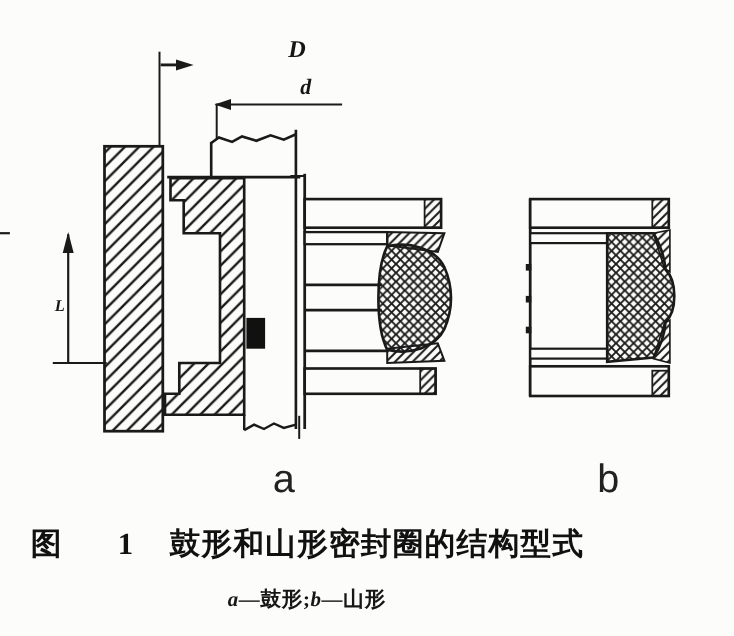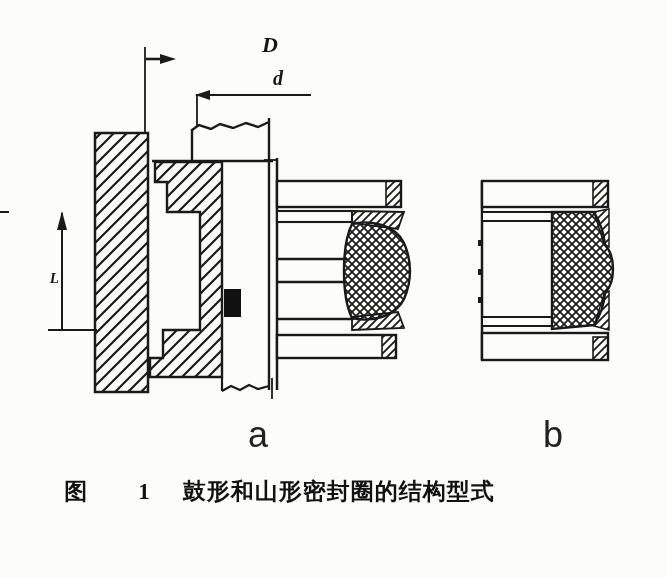--- a/index.html
+++ b/index.html
@@ -9,21 +9,21 @@
     width:667px;height:578px;
     background:#fcfcfa;
     overflow:hidden;
     font-family:"Liberation Sans", sans-serif;
   }
   svg{position:absolute;left:0;top:0;}
   .caption-line1{
     position:absolute;left:0;top:476px;width:559px;
     text-align:center;
     font-family:"Liberation Sans", sans-serif;
-    font-weight:bold;font-size:23px;color:#111;
+    font-weight:bold;font-size:28px;color:#111;
     letter-spacing:1px;white-space:nowrap;
   }
   .caption-line1 .fig-no{margin-left:50px;font-family:"Liberation Serif",serif;}
   .caption-line1 .fig-title{margin-left:32px;}
   .caption-line2{
     position:absolute;left:207px;top:532px;
     font-family:"Liberation Serif", serif;
     font-weight:bold;font-size:19px;color:#161616;
     white-space:nowrap;letter-spacing:0.5px;
   }
@@ -134,14 +134,17 @@
     </g>
 
     <text class="part-label" x="258" y="447" font-size="36" text-anchor="middle">a</text>
     <text class="part-label" x="553" y="447" font-size="36" text-anchor="middle">b</text>
   </svg>
 
   <div class="caption-line1">
     <span>图</span><span class="fig-no">1</span><span class="fig-title">鼓形和山形密封圈的结构型式</span>
   </div>
 
+  <div class="caption-line2">
+    <span class="it">a</span><span>—鼓形;</span><span class="it">b</span><span>—山形</span>
+  </div>
 
 </div>
 
 </body></html>

